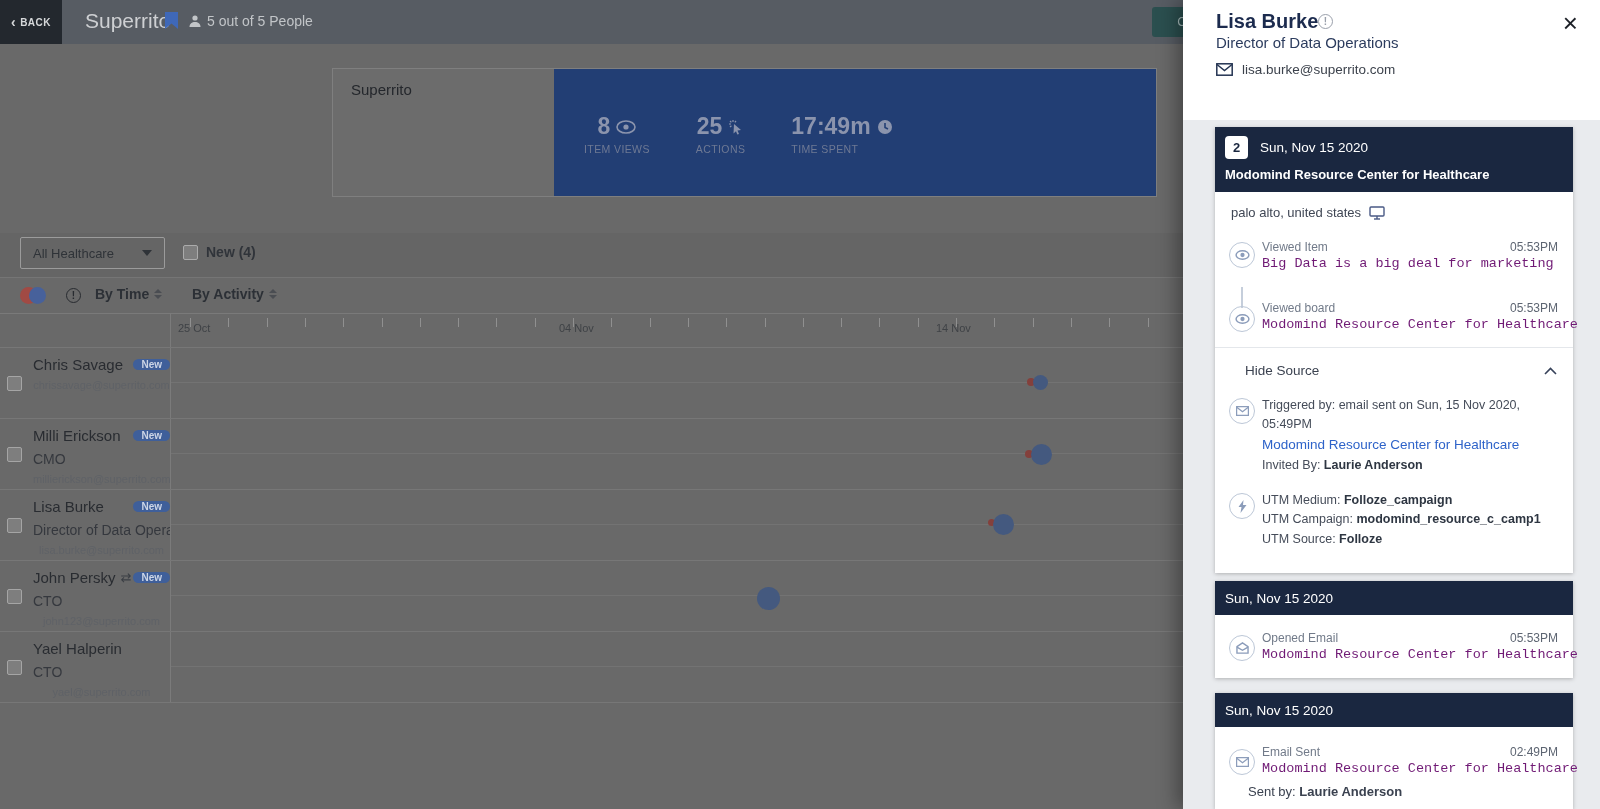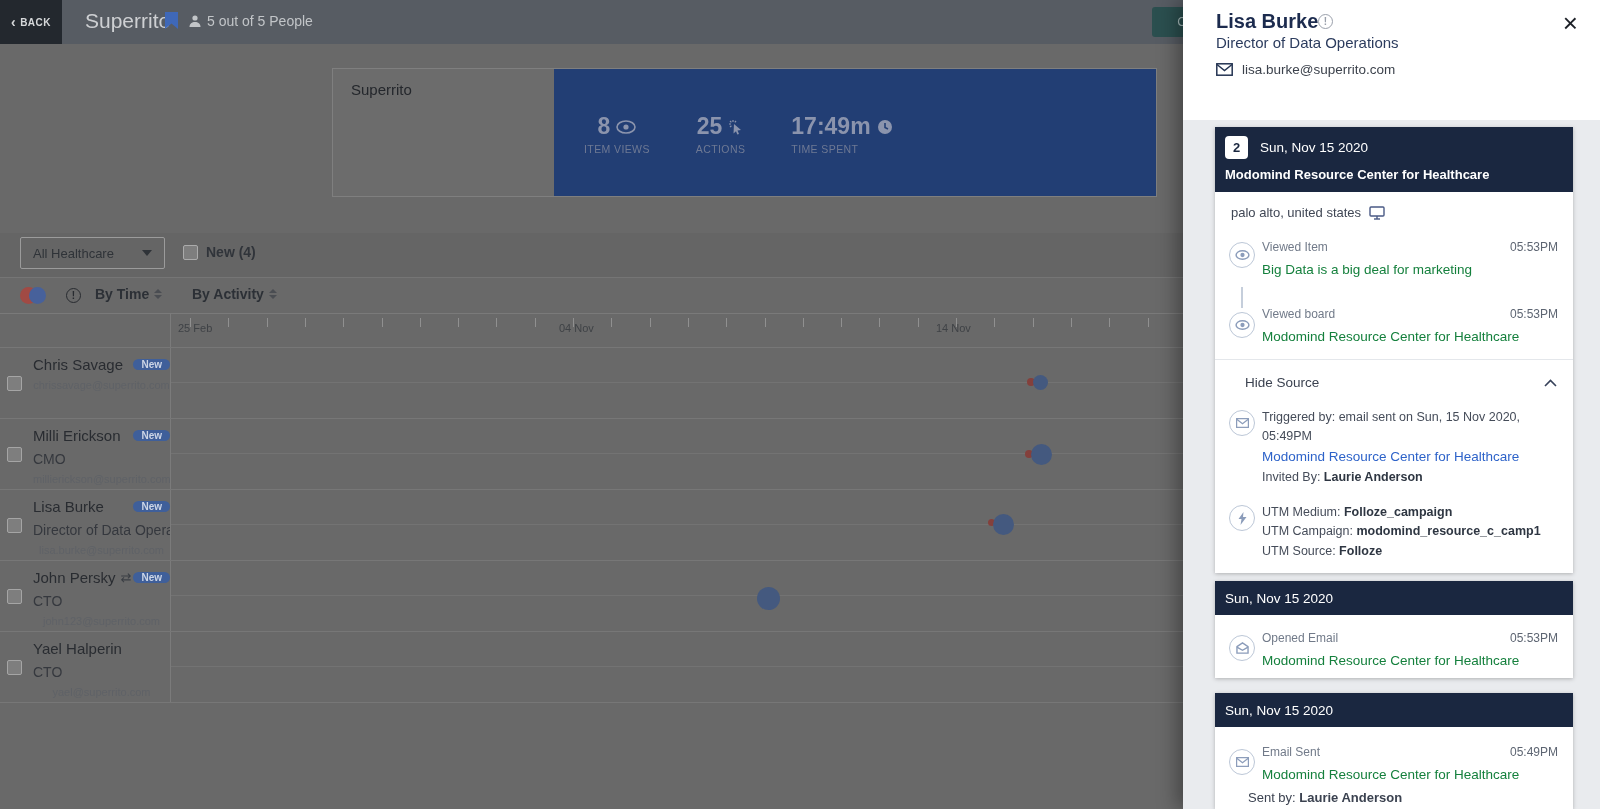--- a/index.html
+++ b/index.html
@@ -104,21 +104,21 @@
   .head-row1 { display:flex; align-items:center; gap:12px; }
   .count-badge { background:#fff; color:#1a2740; font-size:13px; font-weight:bold; width:23px; height:23px;
     border-radius:4px; display:flex; align-items:center; justify-content:center; }
   .head-date { font-size:13.5px; }
   .head-board { margin-top:8px; font-size:13px; font-weight:bold; }
   .loc-row { display:flex; align-items:center; gap:8px; padding:13px 0 0 16px; font-size:13px; color:#3f4654; }
   .ev-row { position:relative; padding:12px 14px 0 47px; }
   .ev-circ { position:absolute; left:14px; width:26px; height:26px; border:1.5px solid #bcc7d7; border-radius:50%;
     display:flex; align-items:center; justify-content:center; }
   .ev-label { font-size:12px; color:#717a89; }
-  .ev-link { font-size:13.5px; color:#15803d; margin-top:8px; cursor:pointer; white-space:nowrap; }
+  .ev-link { font-size:13.5px; color:#701a75; margin-top:2px; cursor:pointer; white-space:nowrap;font-family:Liberation Mono, monospace; }
   .ev-time { position:absolute; right:15px; top:12px; font-size:12px; color:#5d6572; }
   .connector { position:absolute; left:26px; width:1.5px; height:21px; background:#c5cedb; }
   .card-div { height:1px; background:#e4e7eb; margin-top:15px; }
   .hide-src { display:flex; align-items:center; justify-content:space-between; padding:15px 16px 0 30px;
     font-size:13.5px; color:#3b4250; cursor:pointer; }
   .src-block { position:relative; padding:18px 14px 0 47px; font-size:12.5px; color:#454c59; line-height:1.55; }
   .src-block b { color:#2e3642; }
   .src-link { color:#2e63c9; font-size:13.5px; cursor:pointer; }
   .ev-circ svg, .panel-email svg { display:block; }
 </style>
@@ -242,21 +242,21 @@
       <i class="tick" style="left: 632.8px;"></i>
       <i class="tick" style="left: 671.1px;"></i>
       <i class="tick" style="left: 709.4px;"></i>
       <i class="tick" style="left: 747.7px;"></i>
       <i class="tick" style="left: 786px;"></i>
       <i class="tick" style="left: 824.3px;"></i>
       <i class="tick" style="left: 862.6px;"></i>
       <i class="tick" style="left: 900.9px;"></i>
       <i class="tick" style="left: 939.2px;"></i>
       <i class="tick" style="left: 977.5px;"></i>
-      <span class="axis-label" style="left: 8px;">25 Feb</span>
+      <span class="axis-label" style="left: 8px;">25 Oct</span>
       <span class="axis-label" style="left: 389px;">04 Nov</span>
       <span class="axis-label" style="left: 766px;">14 Nov</span>
     </div>
   <div class="vline"></div>
   <div id="grid-lines">
       <div class="hline" style="top: 347px;"></div>
       <div class="hline" style="top: 418px;"></div>
       <div class="hline" style="top: 489px;"></div>
       <div class="hline" style="top: 560px;"></div>
       <div class="hline" style="top: 631px;"></div>
@@ -464,21 +464,21 @@
         </div>
         <div class="ev-row" style="margin-top:6px">
           <span class="ev-circ" style="top:16px">
             <svg width="13" height="10" viewBox="0 0 17 13">
                 <rect x="0.8" y="0.8" width="15.4" height="11.4" fill="none" stroke="#8b9cba" stroke-width="1.6"></rect>
                 <path d="M1 1.5 L8.5 7.5 L16 1.5" fill="none" stroke="#8b9cba" stroke-width="1.6"></path>
               </svg>
           </span>
           <div class="ev-label">Email Sent</div>
           <div class="ev-link">Modomind Resource Center for Healthcare</div>
-          <div class="ev-time">05:49PM</div>
+          <div class="ev-time">02:49PM</div>
         </div>
         <div style="padding:8px 0 0 33px;font-size:13px;color:#3b4250">
           <span>Sent by: </span><b>Laurie Anderson</b>
         </div>
       </div>
 
     </div>
   </div>
 </div>
 

